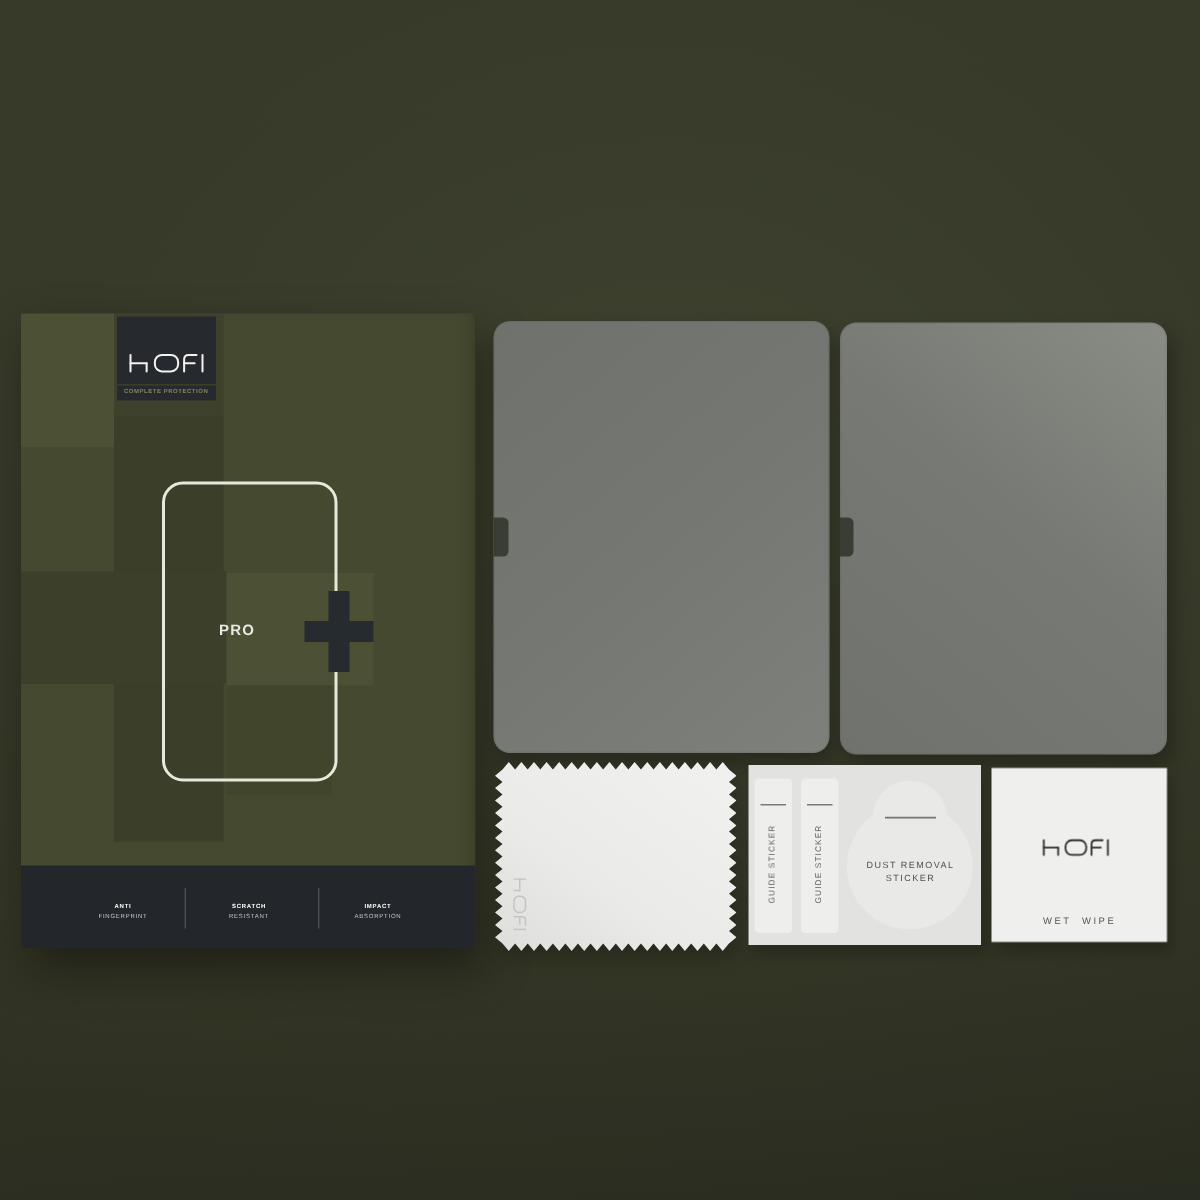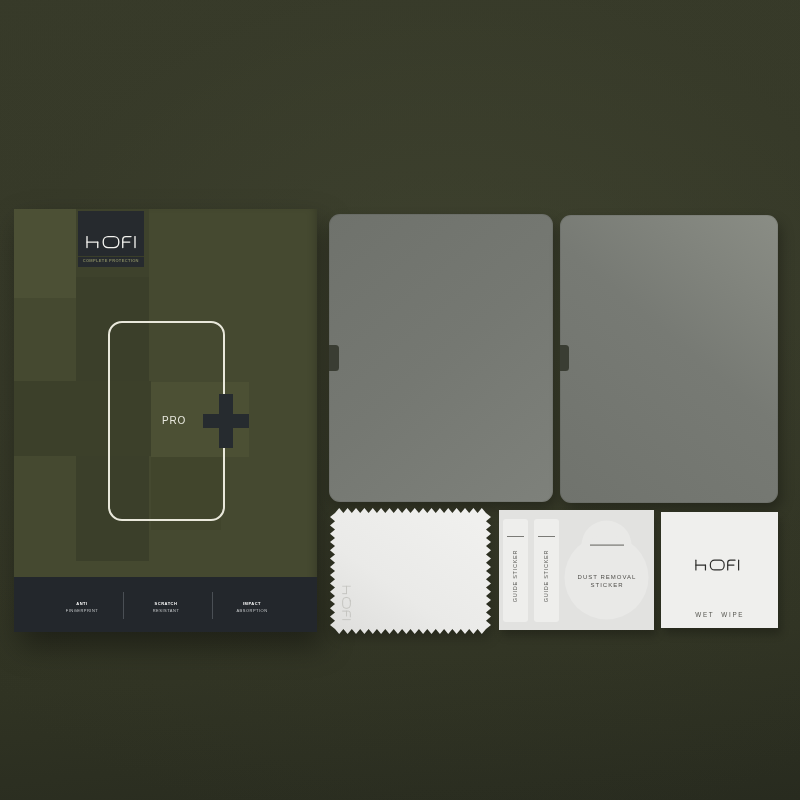--- a/index.html
+++ b/index.html
@@ -51,21 +51,21 @@
       <use href="#hofimark" stroke="#f2f2ee" stroke-width="3"></use>
     </svg>
 
     <div class="abs" style="left:0;top:44.5px;width:65.5px;height:1px;background:#3a3e29;"></div>
 
     <div class="abs" style="will-change:transform;left:0;top:47px;width:65.5px;text-align:center;font-size:4px;letter-spacing:0.35px;color:#81855f;font-weight:bold;white-space:nowrap;">COMPLETE PROTECTION</div>
   </div>
 
   <div class="abs" style="left:94px;top:112px;width:113px;height:196.5px;border:2px solid #e9e8db;border-radius:14px;"></div>
 
-  <div class="abs" style="will-change:transform;left:132px;top:206px;width:56px;text-align:center;font-size:10px;font-weight:normal;letter-spacing:0.8px;color:#e9e9df;">PRO</div>
+  <div class="abs" style="will-change:transform;left:132px;top:206px;width:56px;text-align:left;font-size:10px;font-weight:bold;letter-spacing:0.8px;color:#e9e9df;">PRO</div>
 
   <div class="abs" style="left:205px;top:185px;width:14px;height:54px;background:#262b2f;"></div>
 
   <div class="abs" style="left:189px;top:205px;width:46.5px;height:14px;background:#262b2f;"></div>
 
   <div class="abs" style="left:0.5px;top:368.5px;width:303px;height:54.5px;background:#23272c;color:#fff;">
 
     <div class="abs" style="will-change:transform;left:28px;top:24px;width:80px;text-align:center;">
       <div style="font-size:4px;font-weight:bold;letter-spacing:0.5px;">ANTI</div>
       <div style="font-size:4px;letter-spacing:0.5px;color:#c7cacc;margin-top:1.5px;">FINGERPRINT</div>

